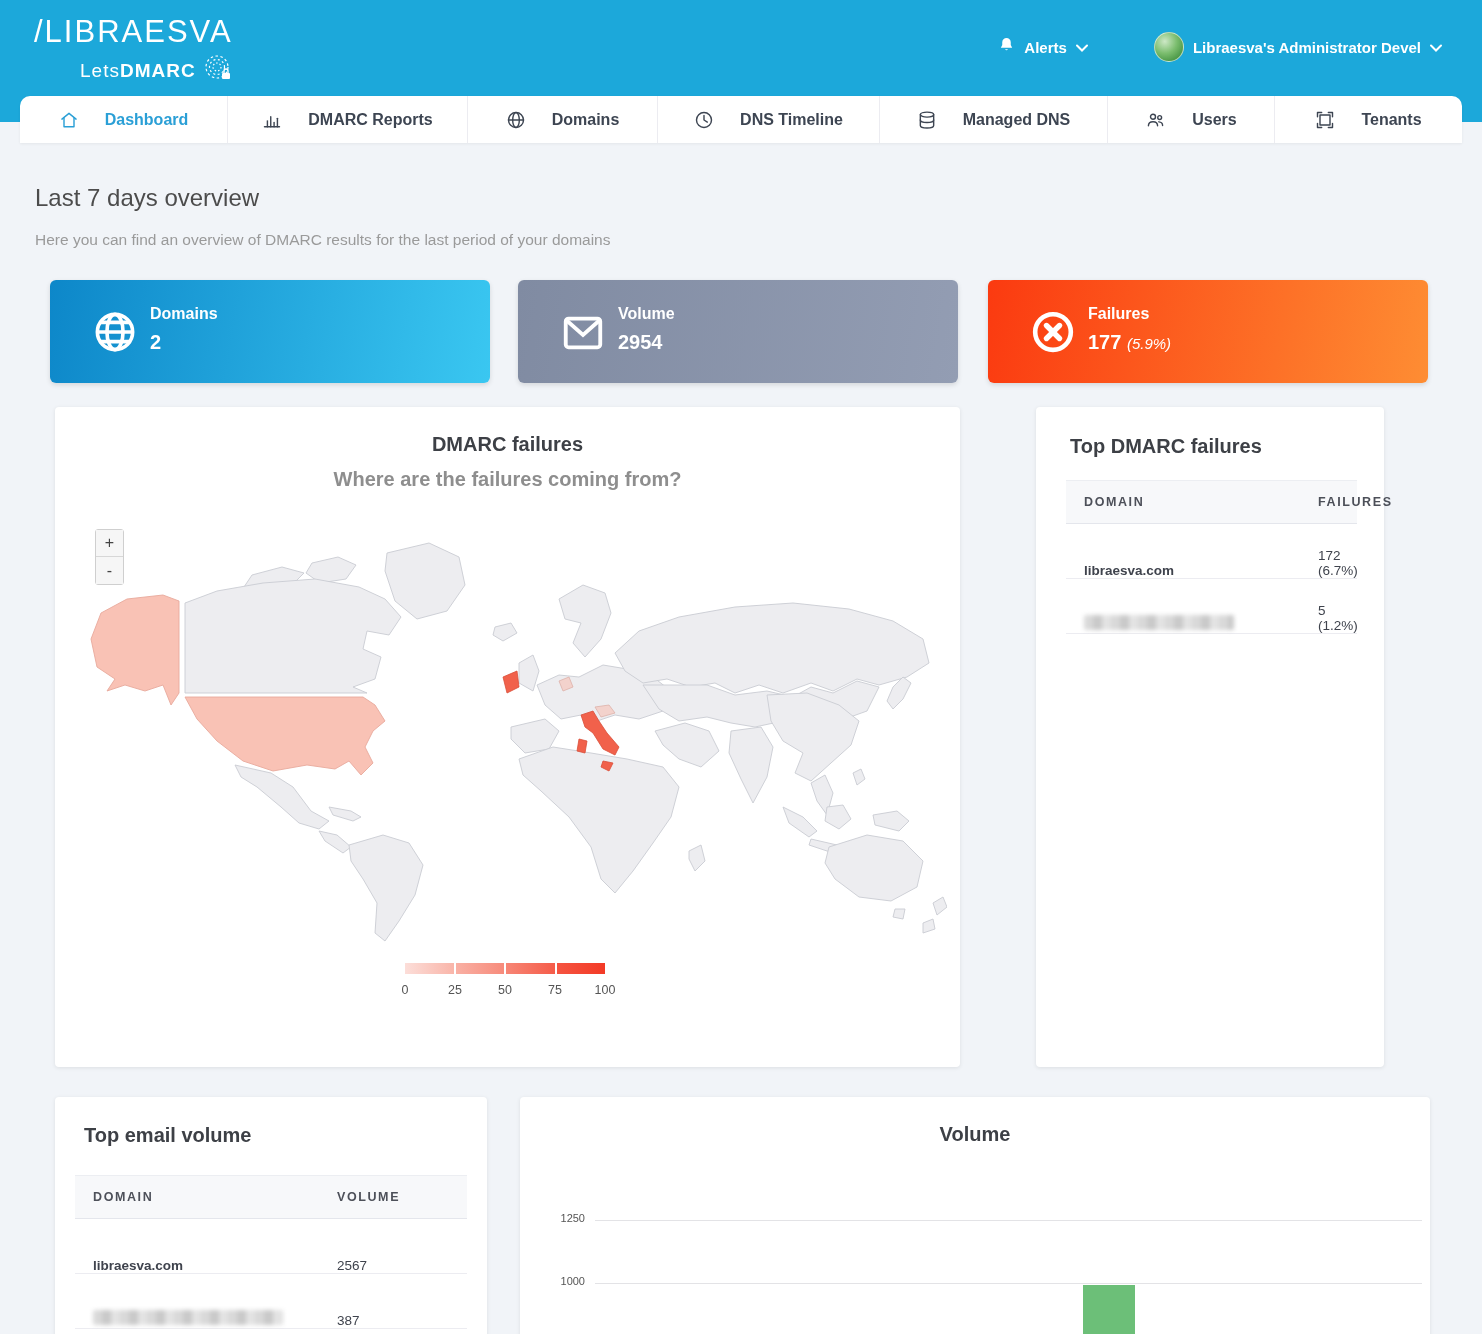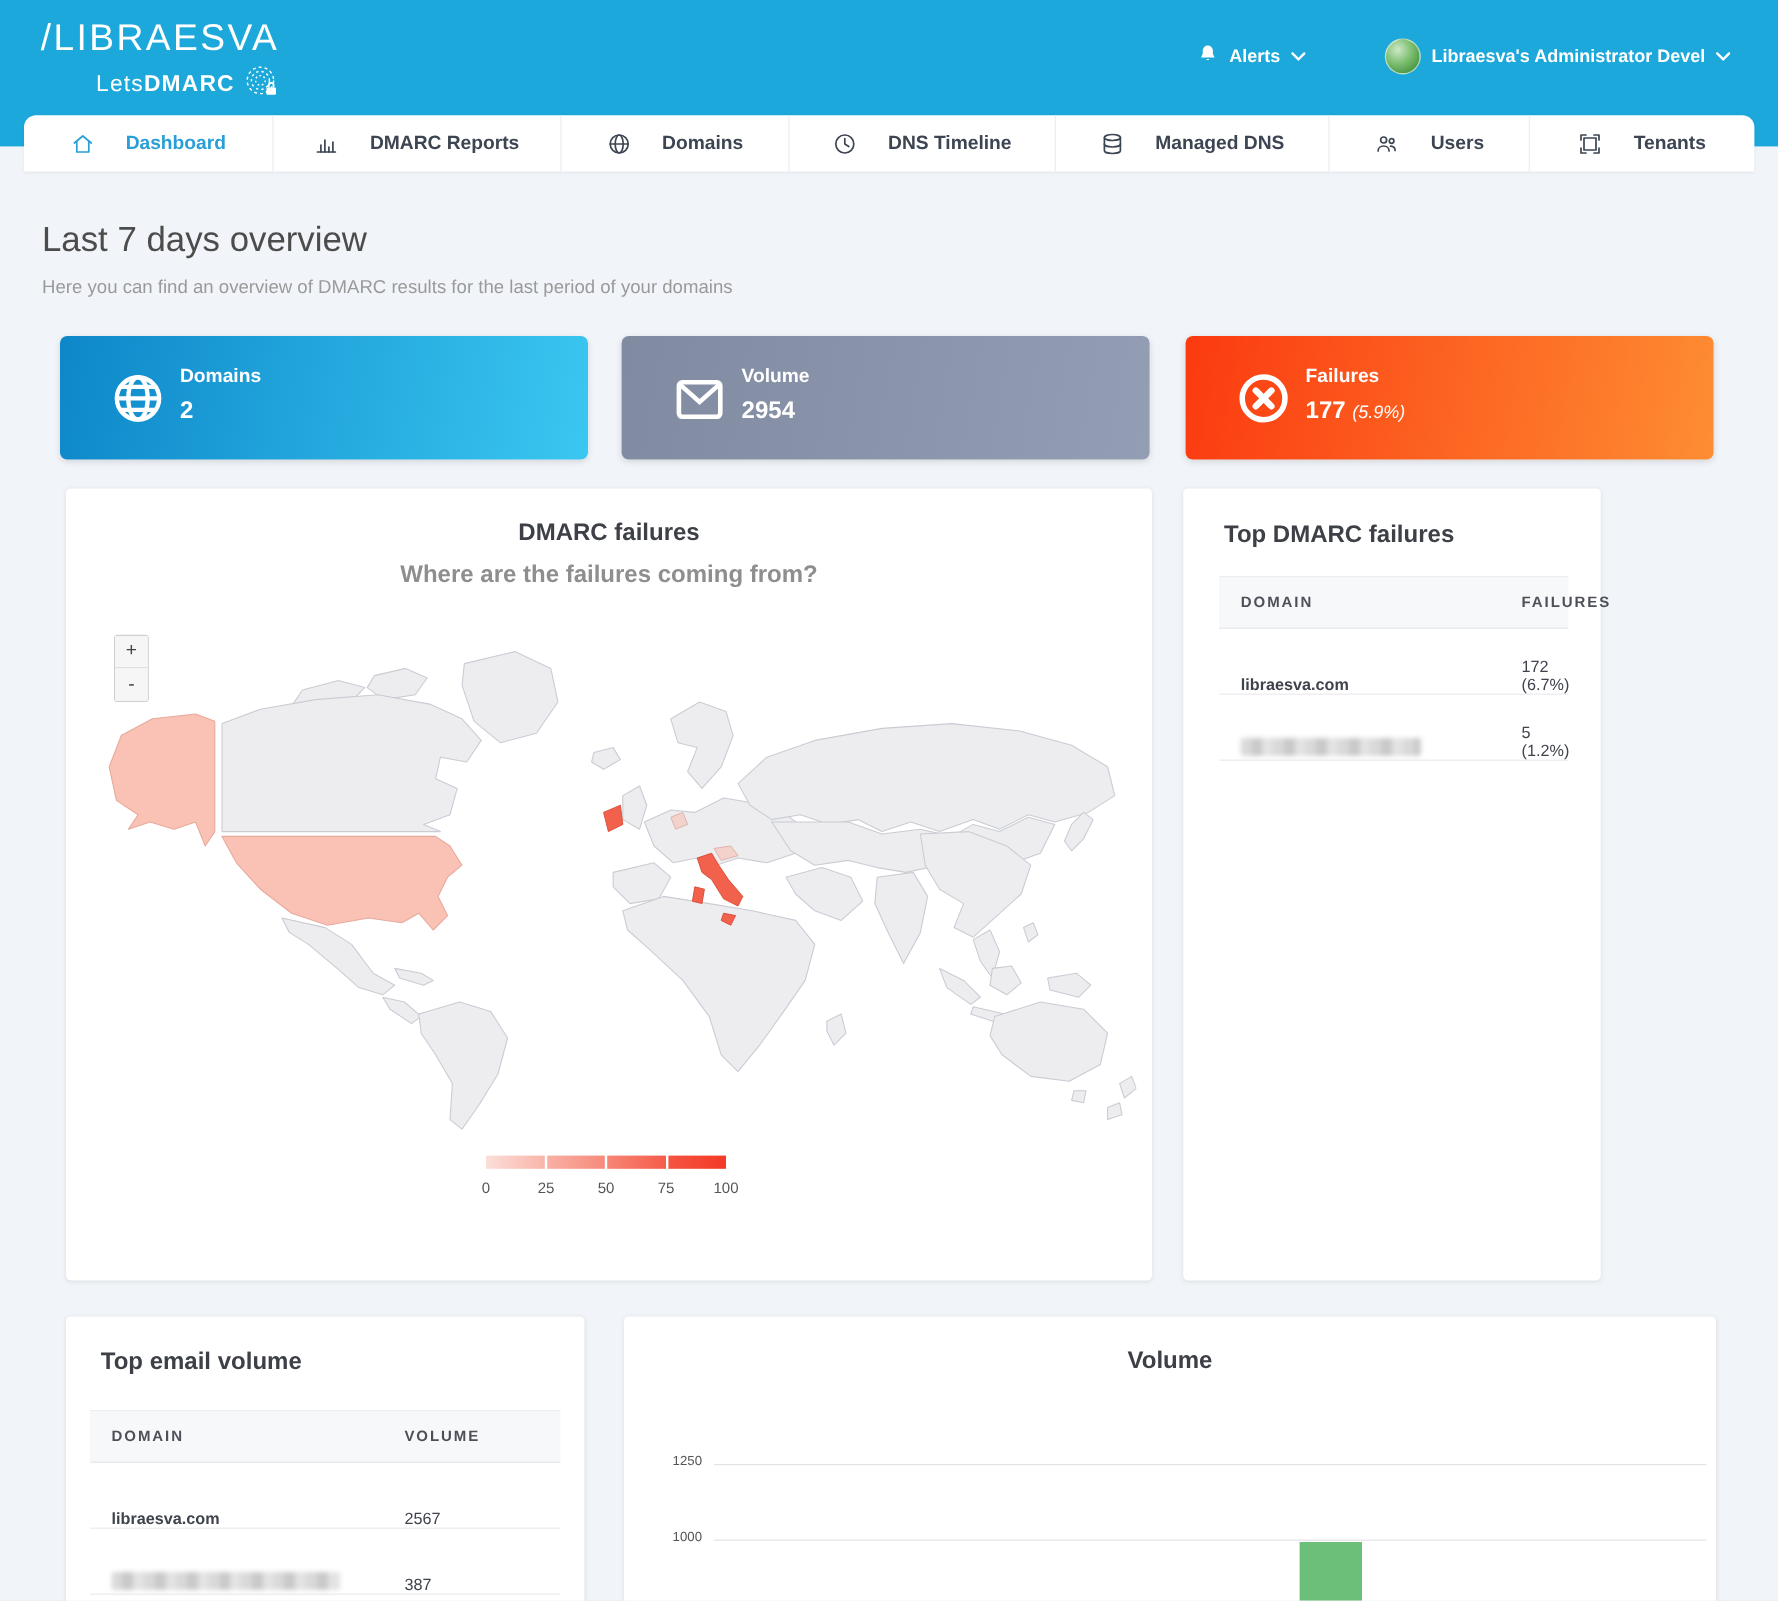--- a/index.html
+++ b/index.html
@@ -20,21 +20,21 @@
   .avatar { width:30px; height:30px; border-radius:50%; background:radial-gradient(circle at 35% 30%, #cde8c6, #7bbd6e 45%, #4f9b4a 75%, #3c8a3e); border:1px solid rgba(255,255,255,.6); }
 
   
   .nav { position:absolute; top:96px; left:20px; width:1442px; height:47px; background:#fff; border-radius:10px 10px 0 0; display:flex; box-shadow:0 1px 3px rgba(0,0,0,.06); }
   .nav-item { display:flex; align-items:center; justify-content:center; gap:26px; border-right:1px solid #ececf1; color:#3d4552; font-size:16px; font-weight:600; cursor:pointer; }
   .nav-item:last-child { border-right:none; }
   .nav-item.active { color:#2a9fd6; }
   .nav-item svg { flex:none; }
 
   
-  .page-title { position:absolute; left:35px; top:184px; font-size:29px; font-weight:500; color:#4c4c4c; }
+  .page-title { position:absolute; left:35px; top:184px; font-size:24px; font-weight:500; color:#4c4c4c; }
   .page-subtitle { position:absolute; left:35px; top:231px; font-size:15.5px; font-weight:400; color:#9a9a9a; }
 
   
   .card { position:absolute; top:280px; width:440px; height:103px; border-radius:6px; color:#fff; box-shadow:0 2px 5px rgba(0,0,0,.12); }
   .card-icon { position:absolute; left:42px; top:29px; }
   .card-text { position:absolute; left:100px; top:25px; }
   .card-label { font-size:16px; font-weight:700; color:#fff; }
   .card-value { font-size:20px; font-weight:700; color:#fff; margin-top:8px; }
   .card-extra { font-size:15px; font-weight:400;font-style:italic; }
   .card-domains { left:50px;  background:linear-gradient(100deg,#0d87c9,#3ac7f1); }
@@ -55,21 +55,21 @@
   .map-legend { position:absolute; left:350px; top:556px; width:200px; height:11px; display:flex; }
   .map-legend span { flex:1; margin-right:2px; }
   .map-legend span:last-child { margin-right:0; }
   .leg-1 { background:linear-gradient(90deg,#fcded9,#f9b5a9); }
   .leg-2 { background:linear-gradient(90deg,#f9b0a4,#f78b7b); }
   .leg-3 { background:linear-gradient(90deg,#f78676,#f55c49); }
   .leg-4 { background:linear-gradient(90deg,#f55441,#f33a26); }
   .legend-ticks { position:absolute; left:350px; top:576px; width:200px; height:16px; }
   .legend-ticks b { position:absolute; transform:translateX(-50%); font-size:12.5px; font-weight:400; color:#555; }
 
-  .failures-panel { left:986px; top:407px; width:348px; height:660px; }
+  .failures-panel { left:1036px; top:407px; width:348px; height:660px; }
   .failures-panel .panel-title-left { position:absolute; left:34px; top:28px; }
 
   .data-table { position:absolute; left:30px; right:27px; }
   .thead { display:flex; height:44px; align-items:center; background:#f7f8fa; border-top:1px solid #eceef2; border-bottom:1px solid #e4e6ec; }
   .th { font-size:12.5px; font-weight:700; letter-spacing:1.6px; color:#4d5059; }
   .th-1 { padding-left:18px; flex:0 0 252px; }
   .th-2 { flex:1; }
   .trow { display:flex; height:55px; align-items:flex-end; border-bottom:1px solid #ececf1; }
   .td-1 { padding-left:18px; flex:0 0 252px; font-size:13.5px; font-weight:600; color:#3f434d; }
   .td-2 { flex:1; font-size:13.5px; font-weight:400; color:#3f434d; }

